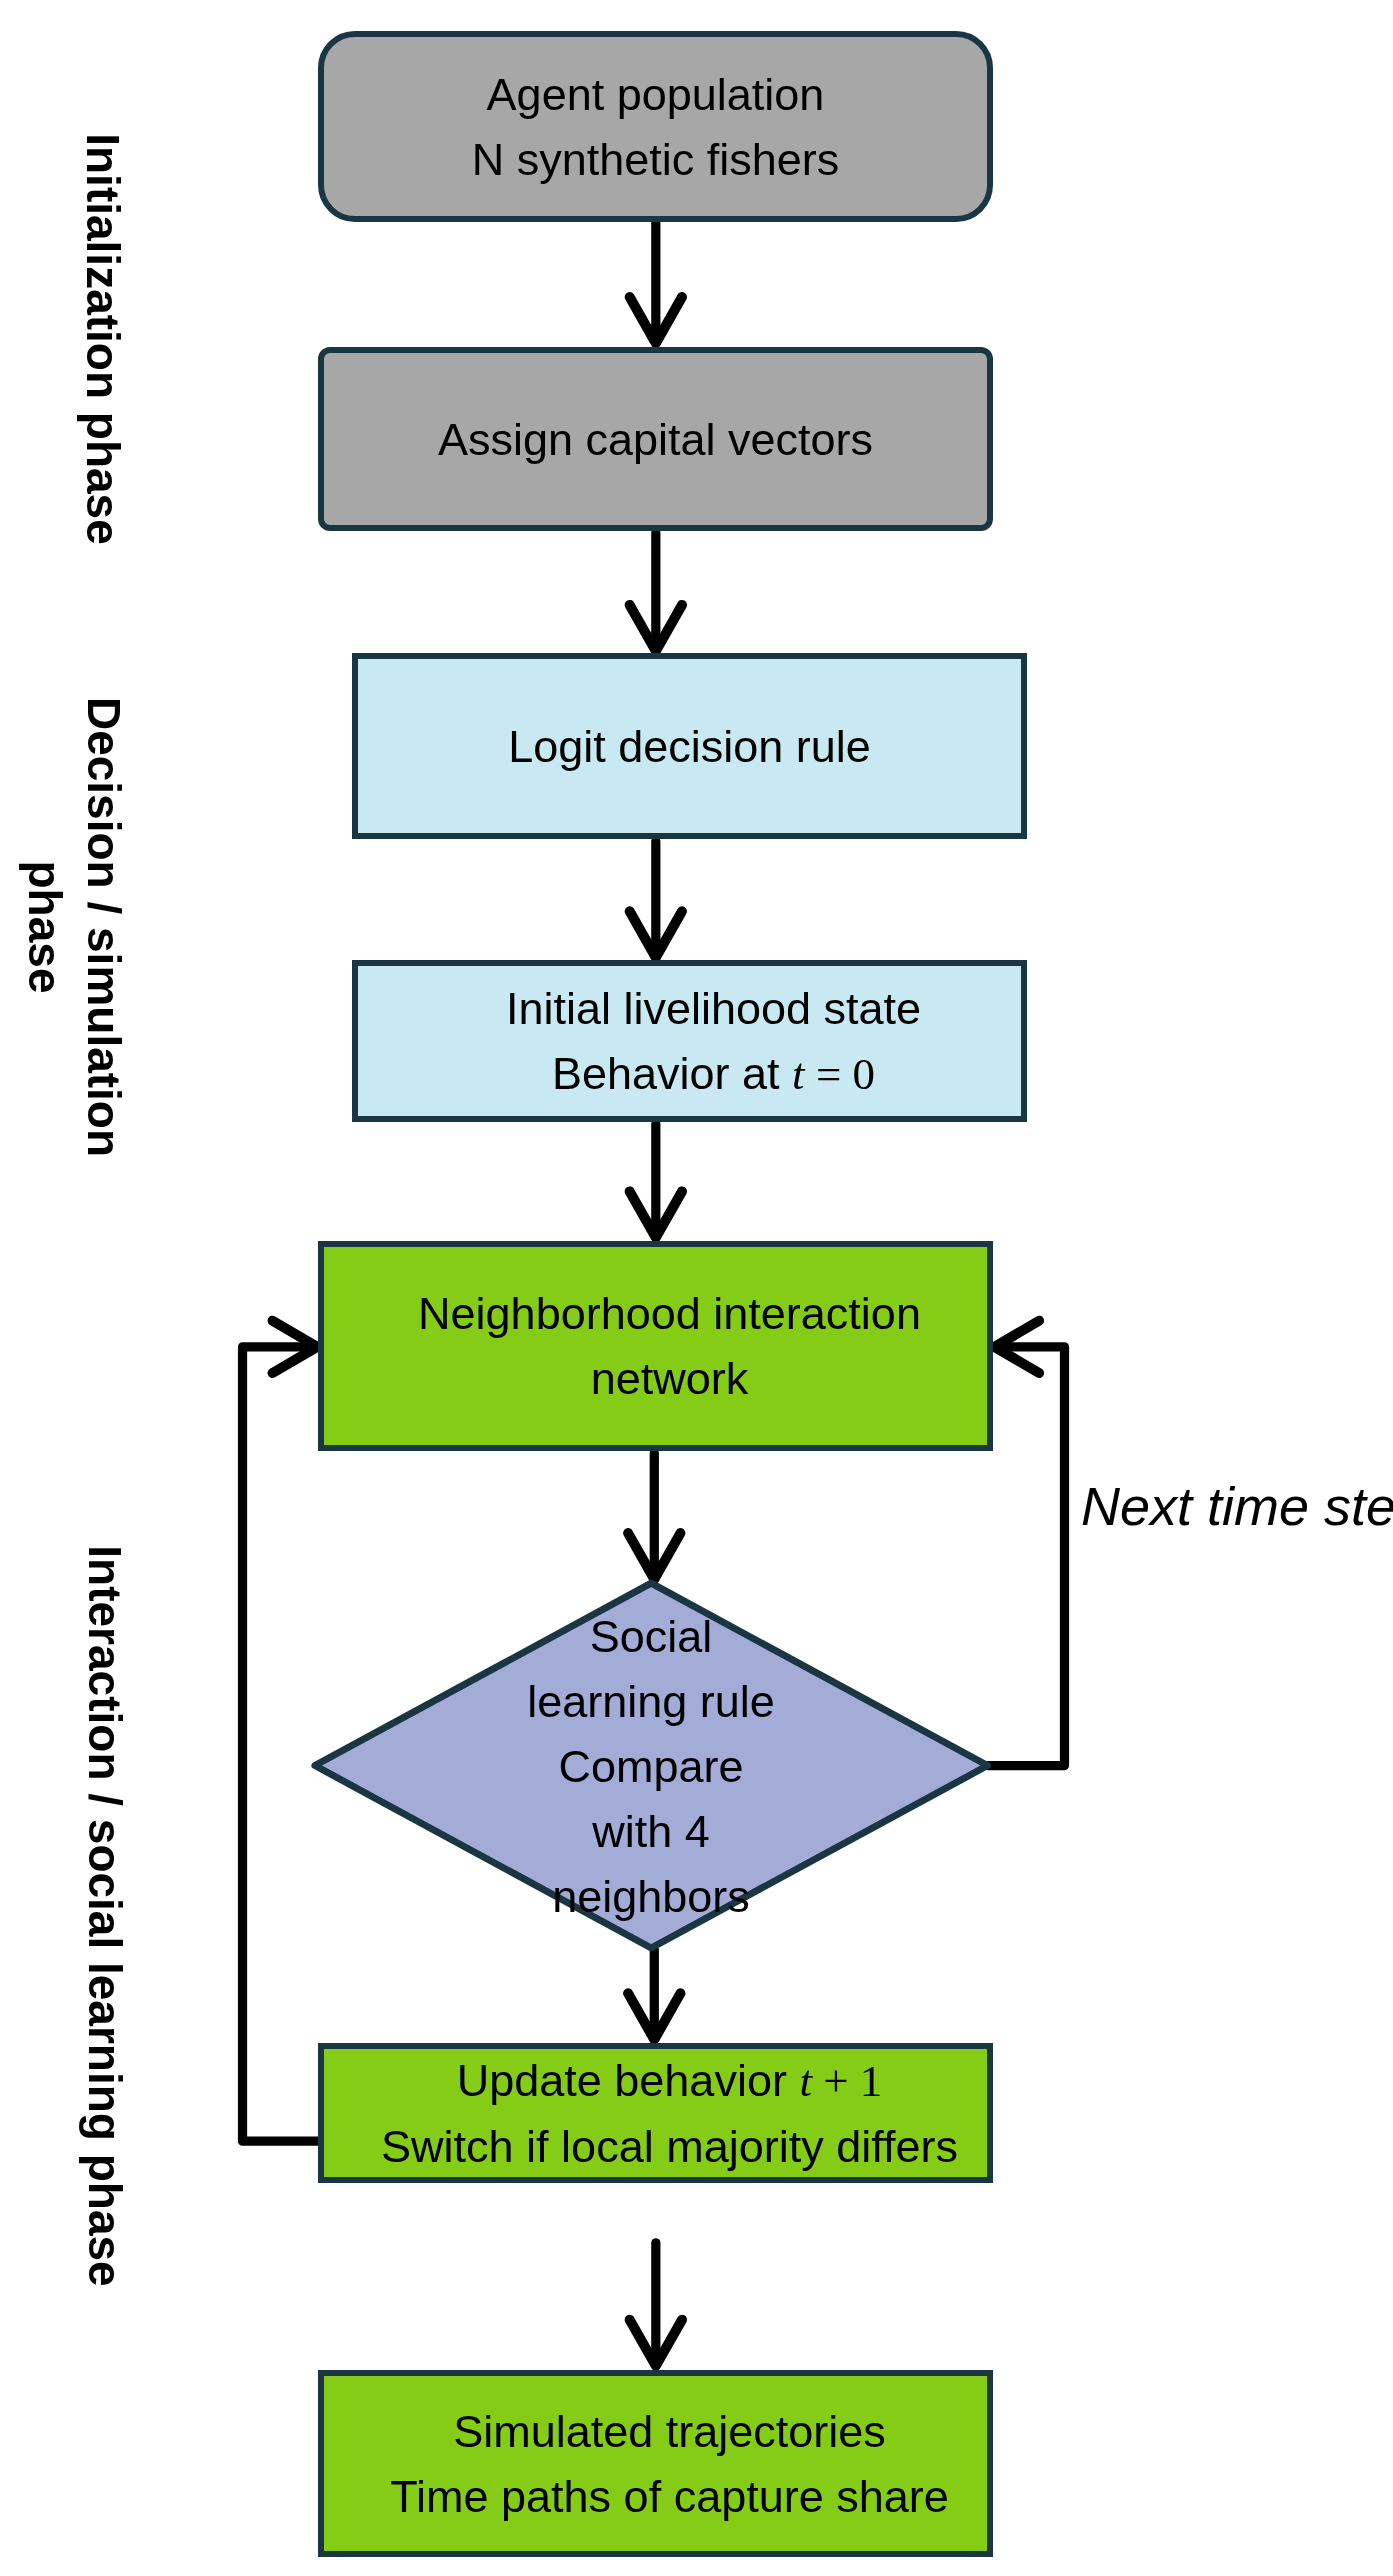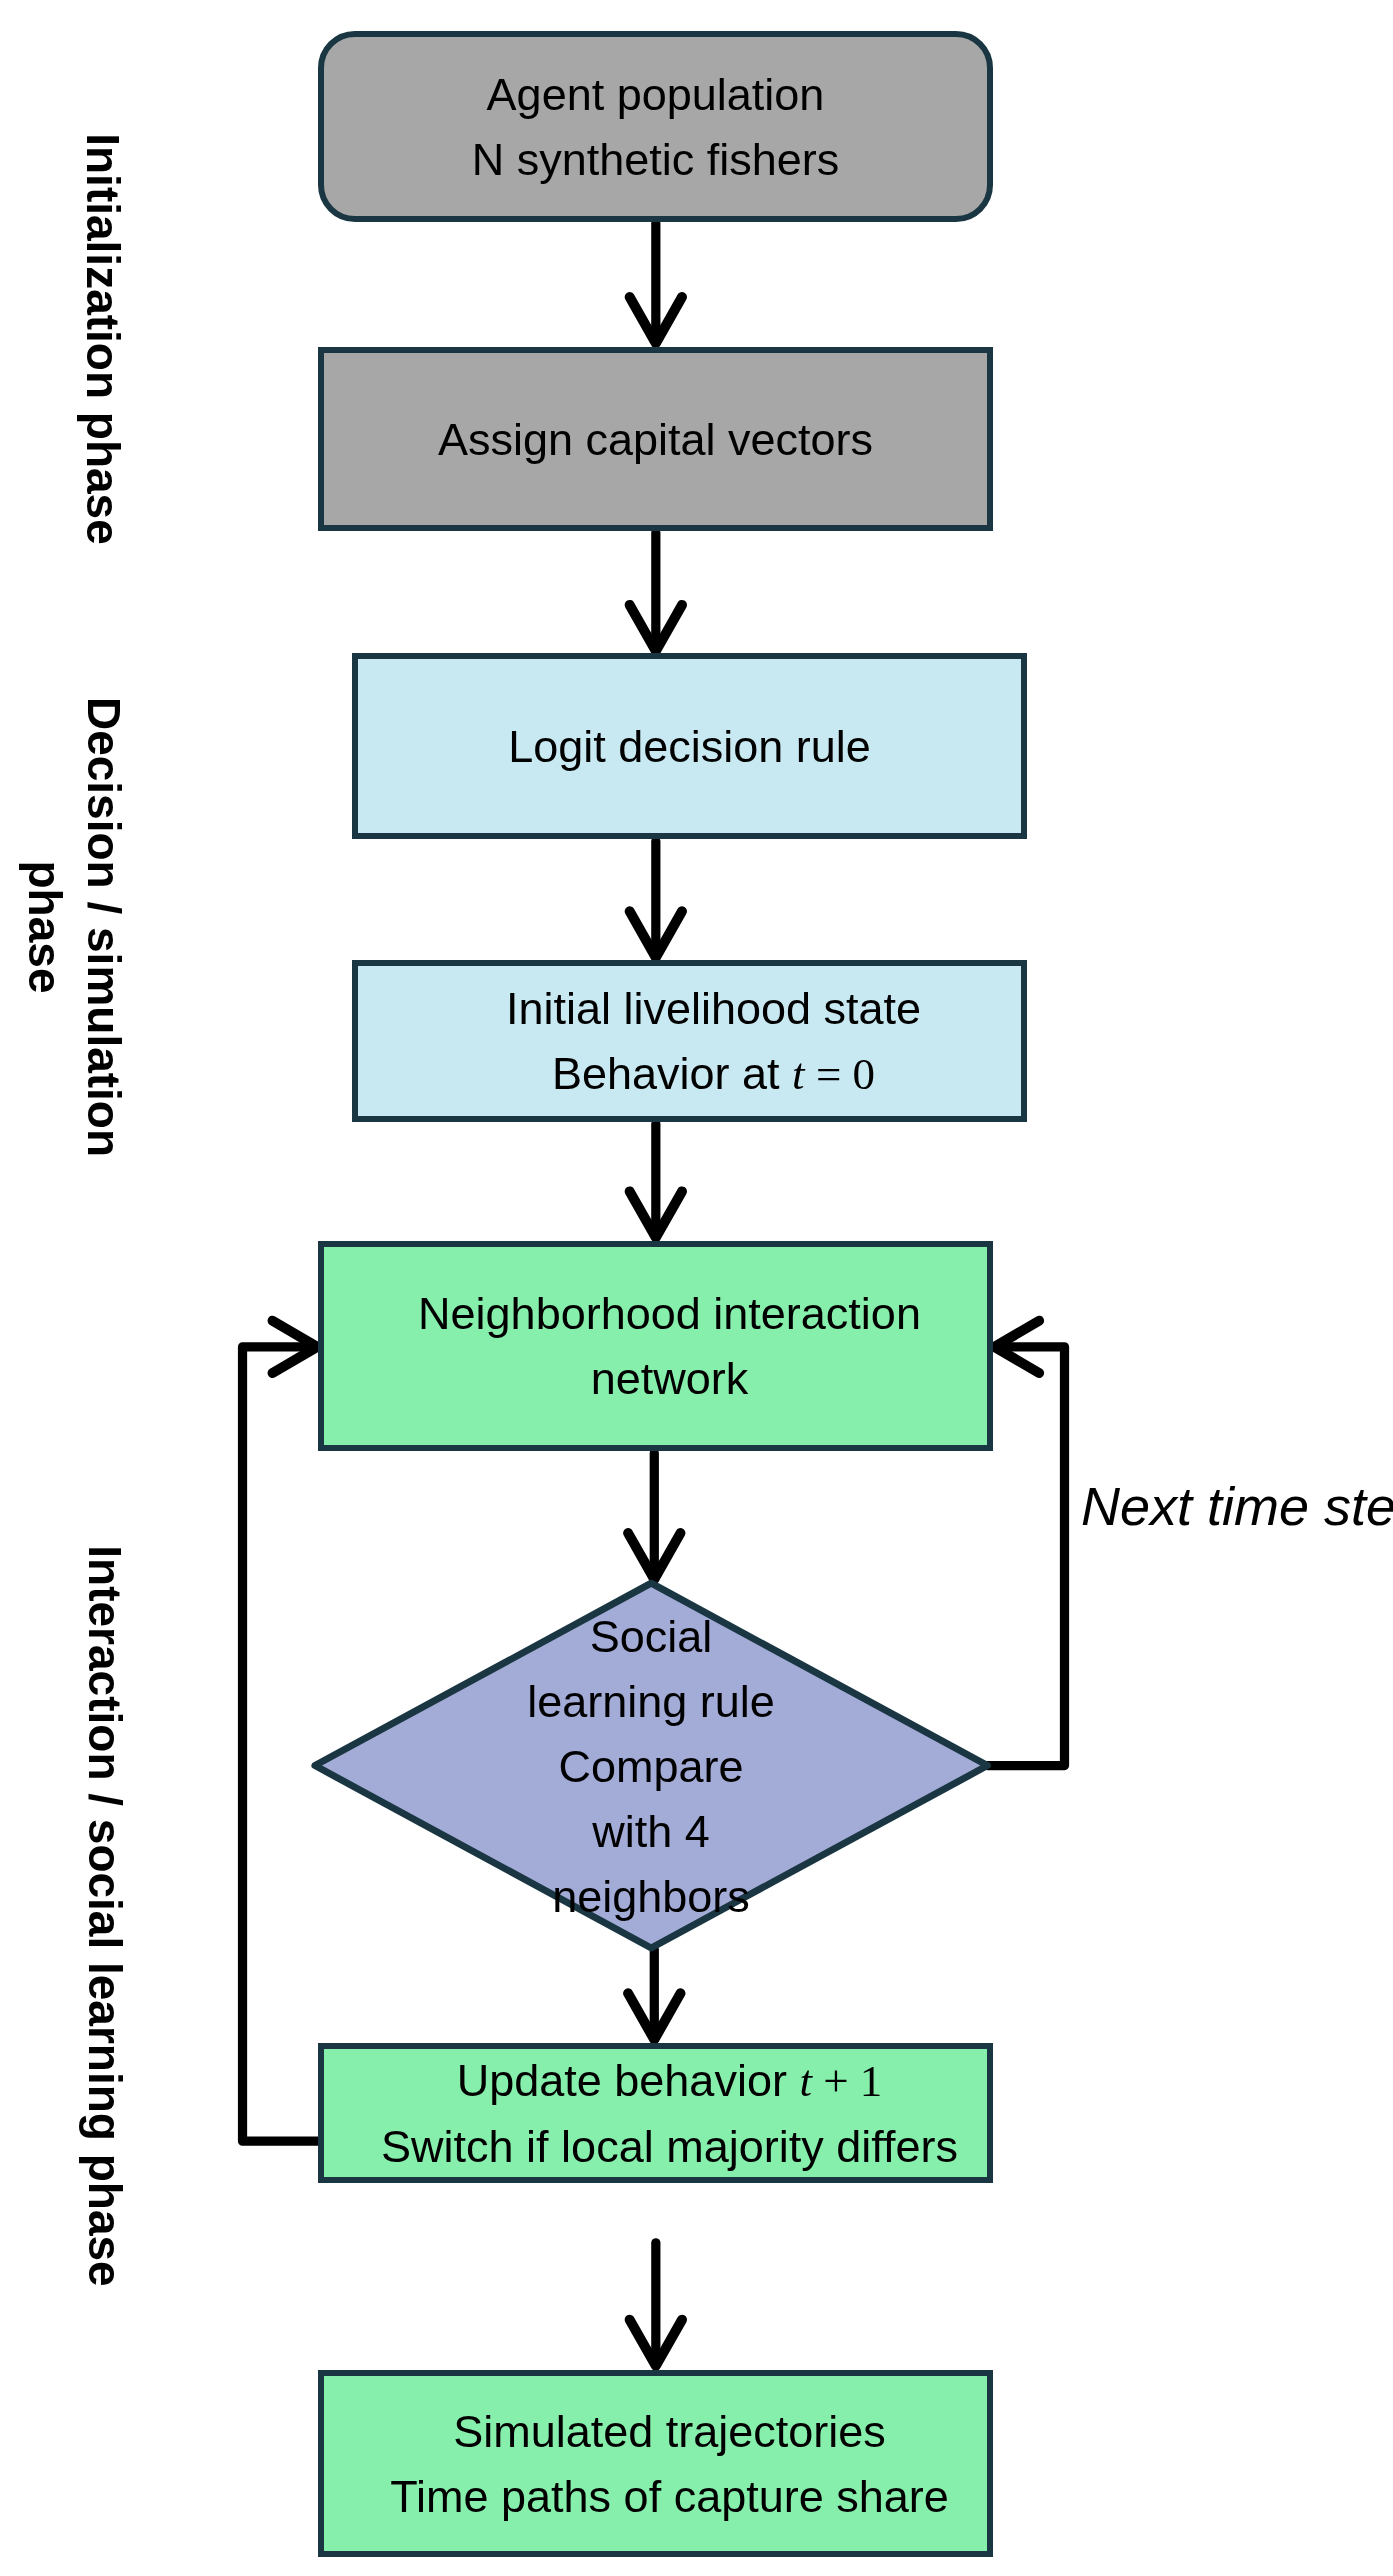--- a/index.html
+++ b/index.html
@@ -10,21 +10,21 @@
   #wires{position:absolute;left:0;top:0;width:1394px;height:2576px;}
   .node{
     position:absolute;left:318px;width:675px;box-sizing:border-box;
     border:6.2px solid #1a3642;display:flex;flex-direction:column;
     align-items:center;justify-content:center;
     font-size:45px;line-height:65px;
   }
   .rounded{border-radius:37px;}
   .gray{background:#a7a7a7;}
   .blue{background:#c9e9f2;margin-left:34px;}
-  .purple{background:#86efac;padding-left:28px;}
+  .purple{background:#84cc16;padding-left:28px;}
   .line{white-space:nowrap;}
   .mvar{font-family:"Liberation Serif","DejaVu Serif",serif;font-style:italic;}
   .mnum{font-family:"Liberation Serif","DejaVu Serif",serif;}
   .plabel{
     position:absolute;transform:translate(-50%,-50%) rotate(90deg);
     font-weight:bold;font-size:46px;line-height:59px;
     white-space:nowrap;text-align:center;
   }
   .diamond-text{
     position:absolute;left:420px;top:1589px;width:462px;height:354px;
@@ -82,21 +82,21 @@
 
   <div class="plabel" style="left:104px;top:1916px;">
     <div class="line">Interaction / social learning phase</div>
   </div>
 
   <div class="node rounded gray" style="top:31px;height:191px;">
     <div class="line">Agent population</div>
     <div class="line">N synthetic fishers</div>
   </div>
 
-  <div class="node gray" style="top:347px;height:184px;">
+  <div class="node gray" style="top:347px;height:184px;border-radius:12px;">
     <div class="line">Assign capital vectors</div>
   </div>
 
   <div class="node blue" style="top:653px;height:186px;">
     <div class="line">Logit decision rule</div>
   </div>
 
   <div class="node blue" style="top:960px;height:162px;padding-left:48px;">
     <div class="line">Initial livelihood state</div>
     <div class="line">

